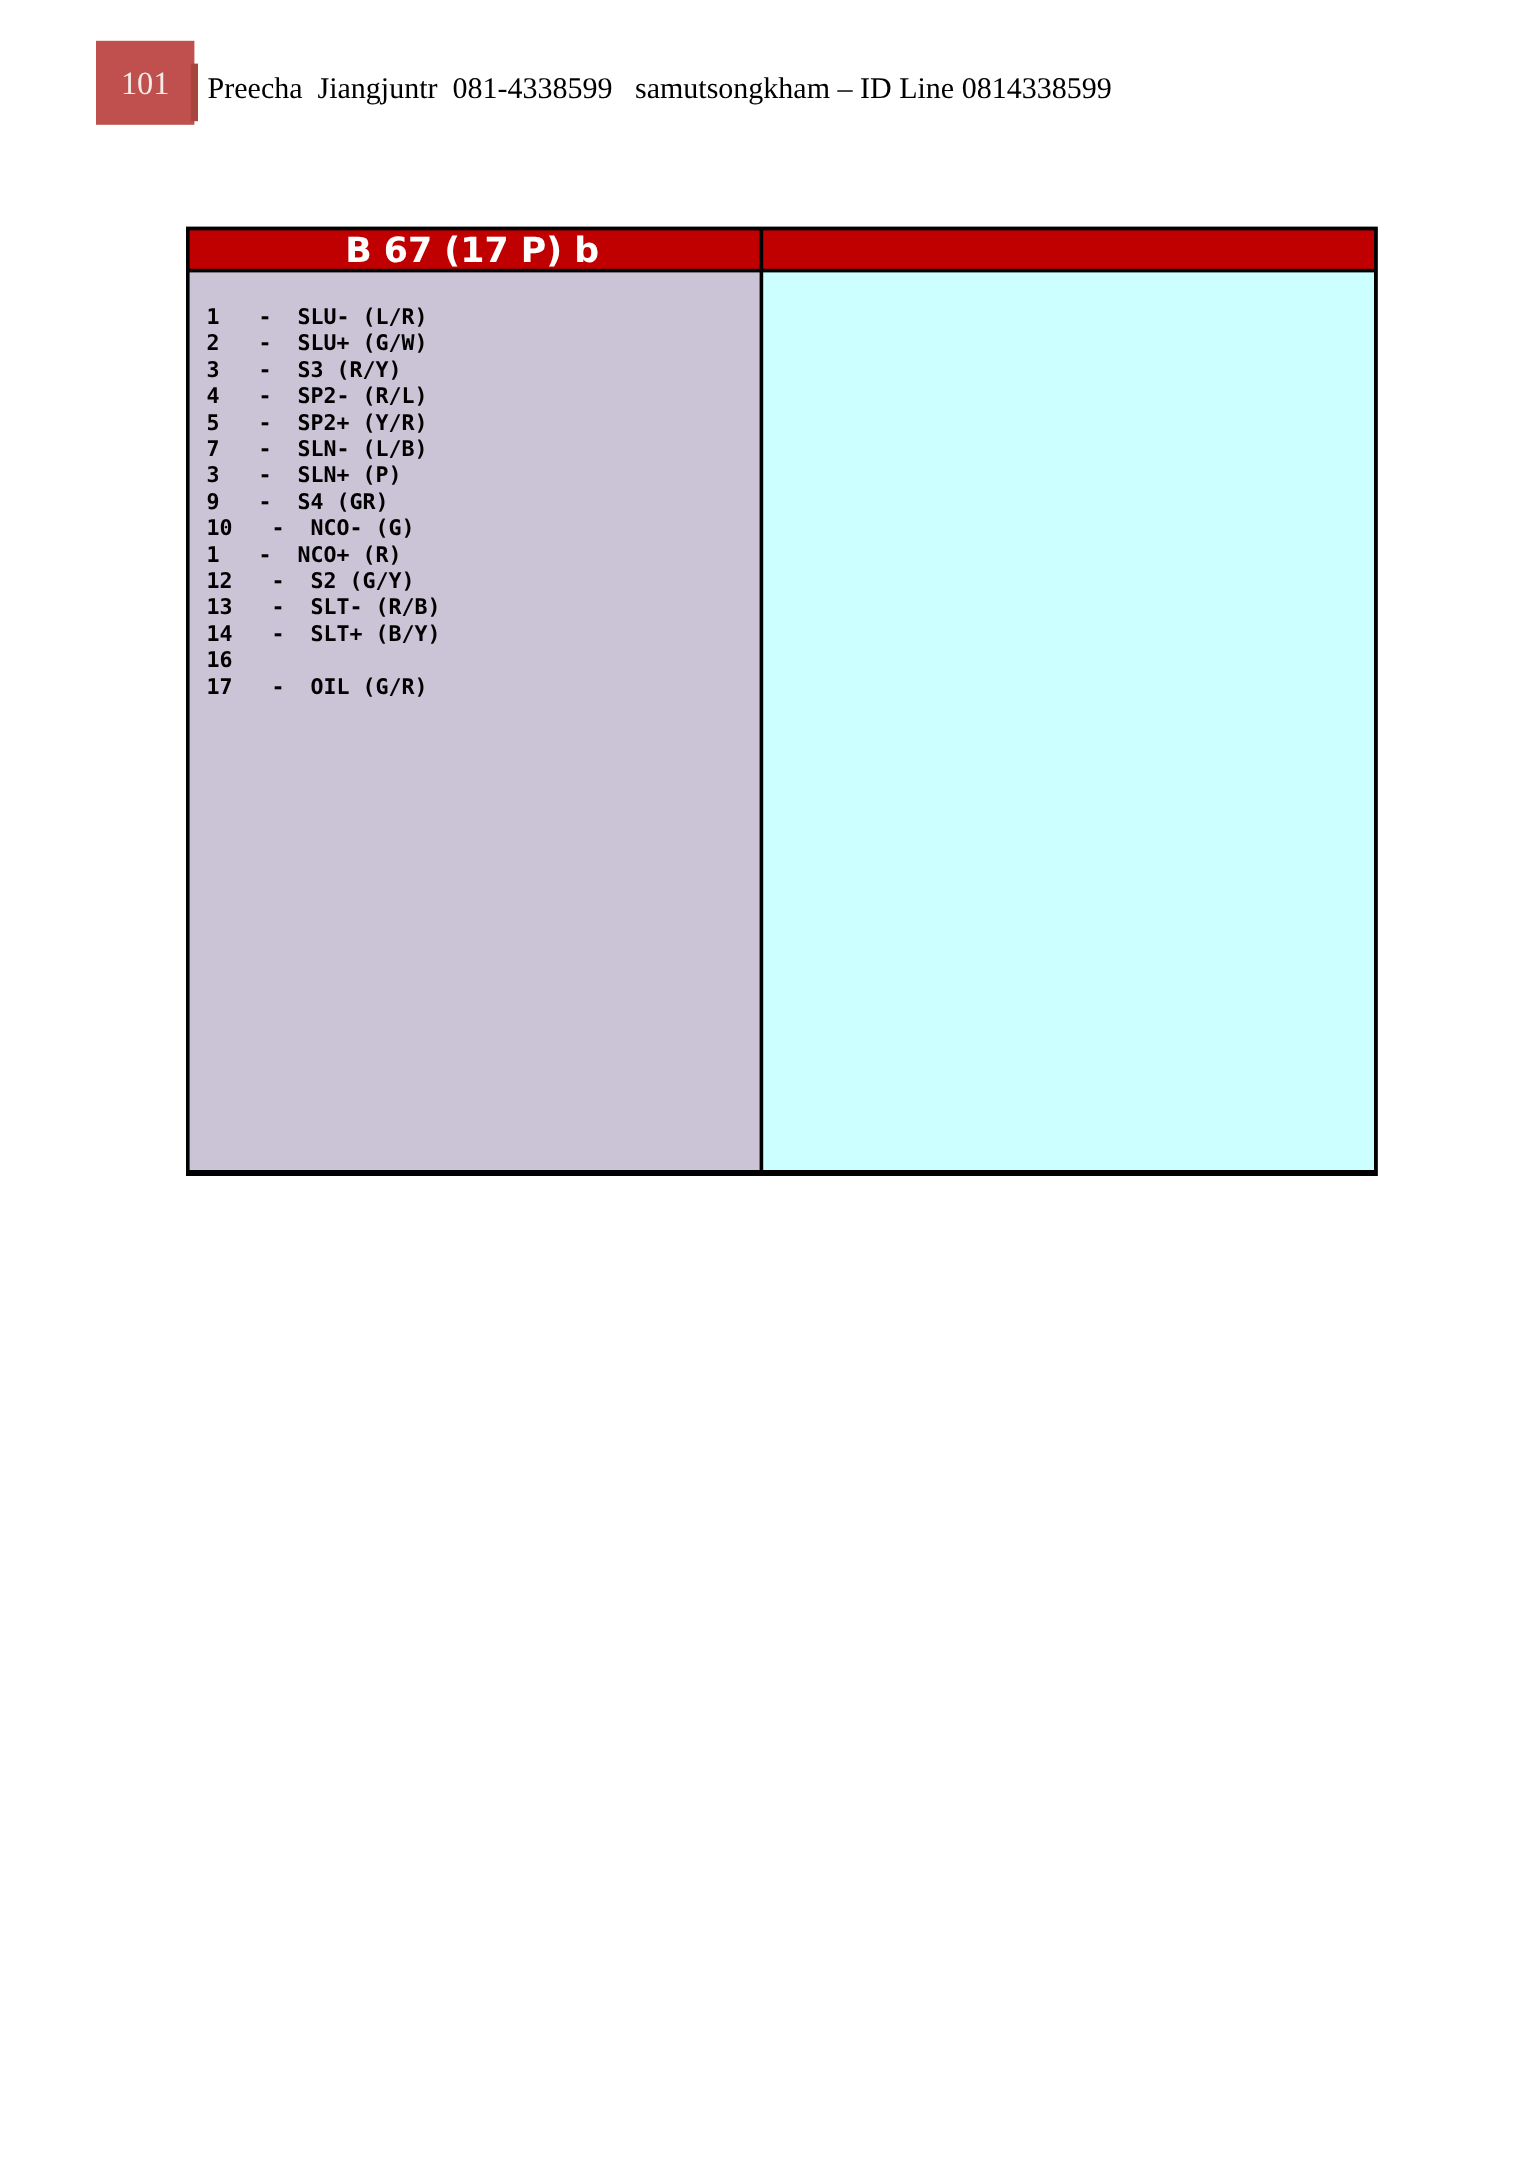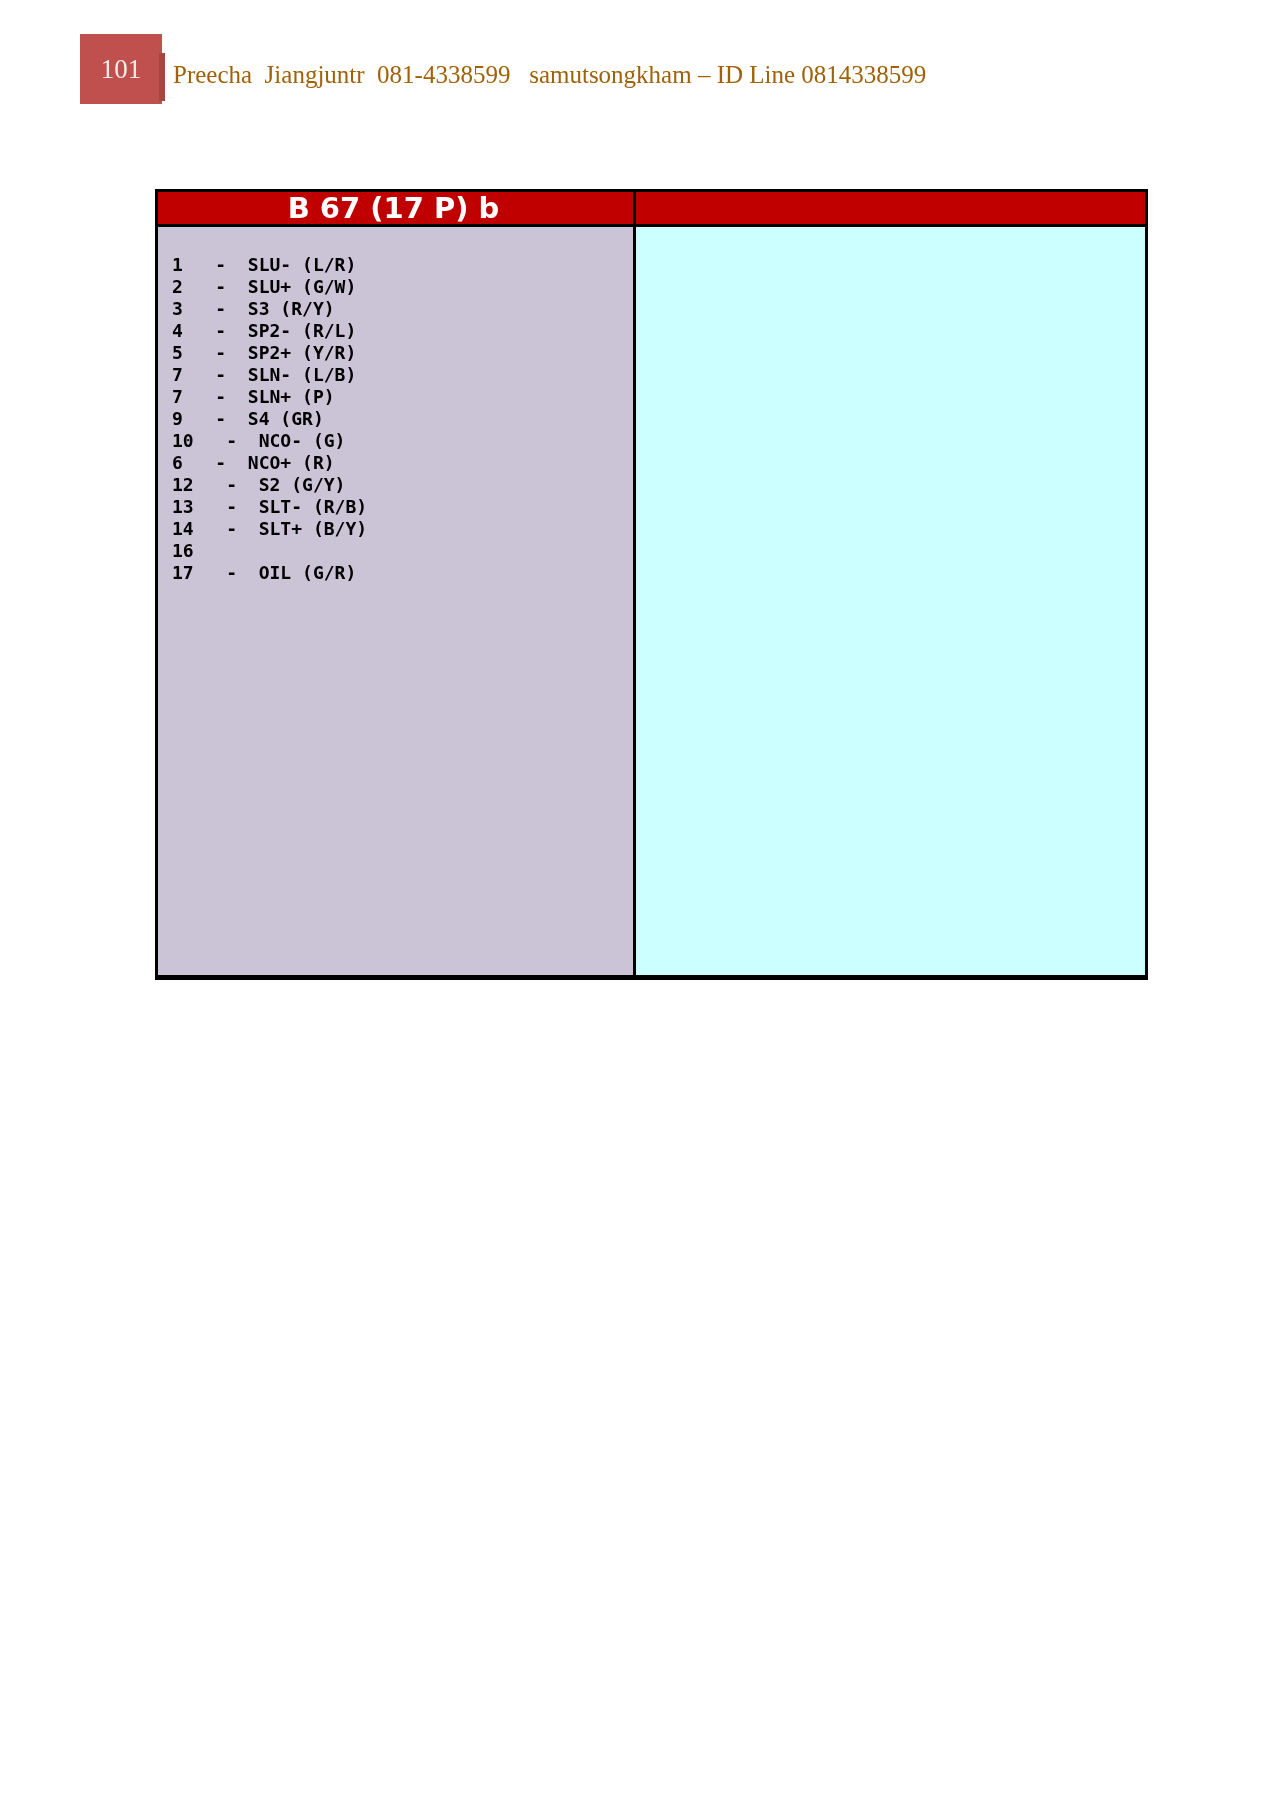--- a/index.html
+++ b/index.html
@@ -38,21 +38,21 @@
     top: 19px;
     width: 6px;
     height: 48px;
     background: #a8453f;
   }
   .contact-line {
     position: absolute;
     left: 173px;
     top: 62px;
     font: 25px/25px "Liberation Serif", serif;
-    color: #a16207;
+    color: #000000;
     white-space: pre;
   }
 
   
   .connector-table {
     position: absolute;
     left: 155px;
     top: 189px;
     width: 993px;
     height: 791px;
@@ -118,24 +118,24 @@
 
     <div class="cell hdr-cell hdr-right"></div>
 
     <div class="cell body-left">
       <div class="pin-line">1   -  SLU- (L/R)</div>
       <div class="pin-line">2   -  SLU+ (G/W)</div>
       <div class="pin-line">3   -  S3 (R/Y)</div>
       <div class="pin-line">4   -  SP2- (R/L)</div>
       <div class="pin-line">5   -  SP2+ (Y/R)</div>
       <div class="pin-line">7   -  SLN- (L/B)</div>
-      <div class="pin-line">7   -  SLN+ (P)</div>
+      <div class="pin-line">3   -  SLN+ (P)</div>
       <div class="pin-line">9   -  S4 (GR)</div>
       <div class="pin-line">10   -  NCO- (G)</div>
-      <div class="pin-line">6   -  NCO+ (R)</div>
+      <div class="pin-line">1   -  NCO+ (R)</div>
       <div class="pin-line">12   -  S2 (G/Y)</div>
       <div class="pin-line">13   -  SLT- (R/B)</div>
       <div class="pin-line">14   -  SLT+ (B/Y)</div>
       <div class="pin-line">16</div>
       <div class="pin-line">17   -  OIL (G/R)</div>
     </div>
 
     <div class="cell body-right"></div>
 
   </div>

